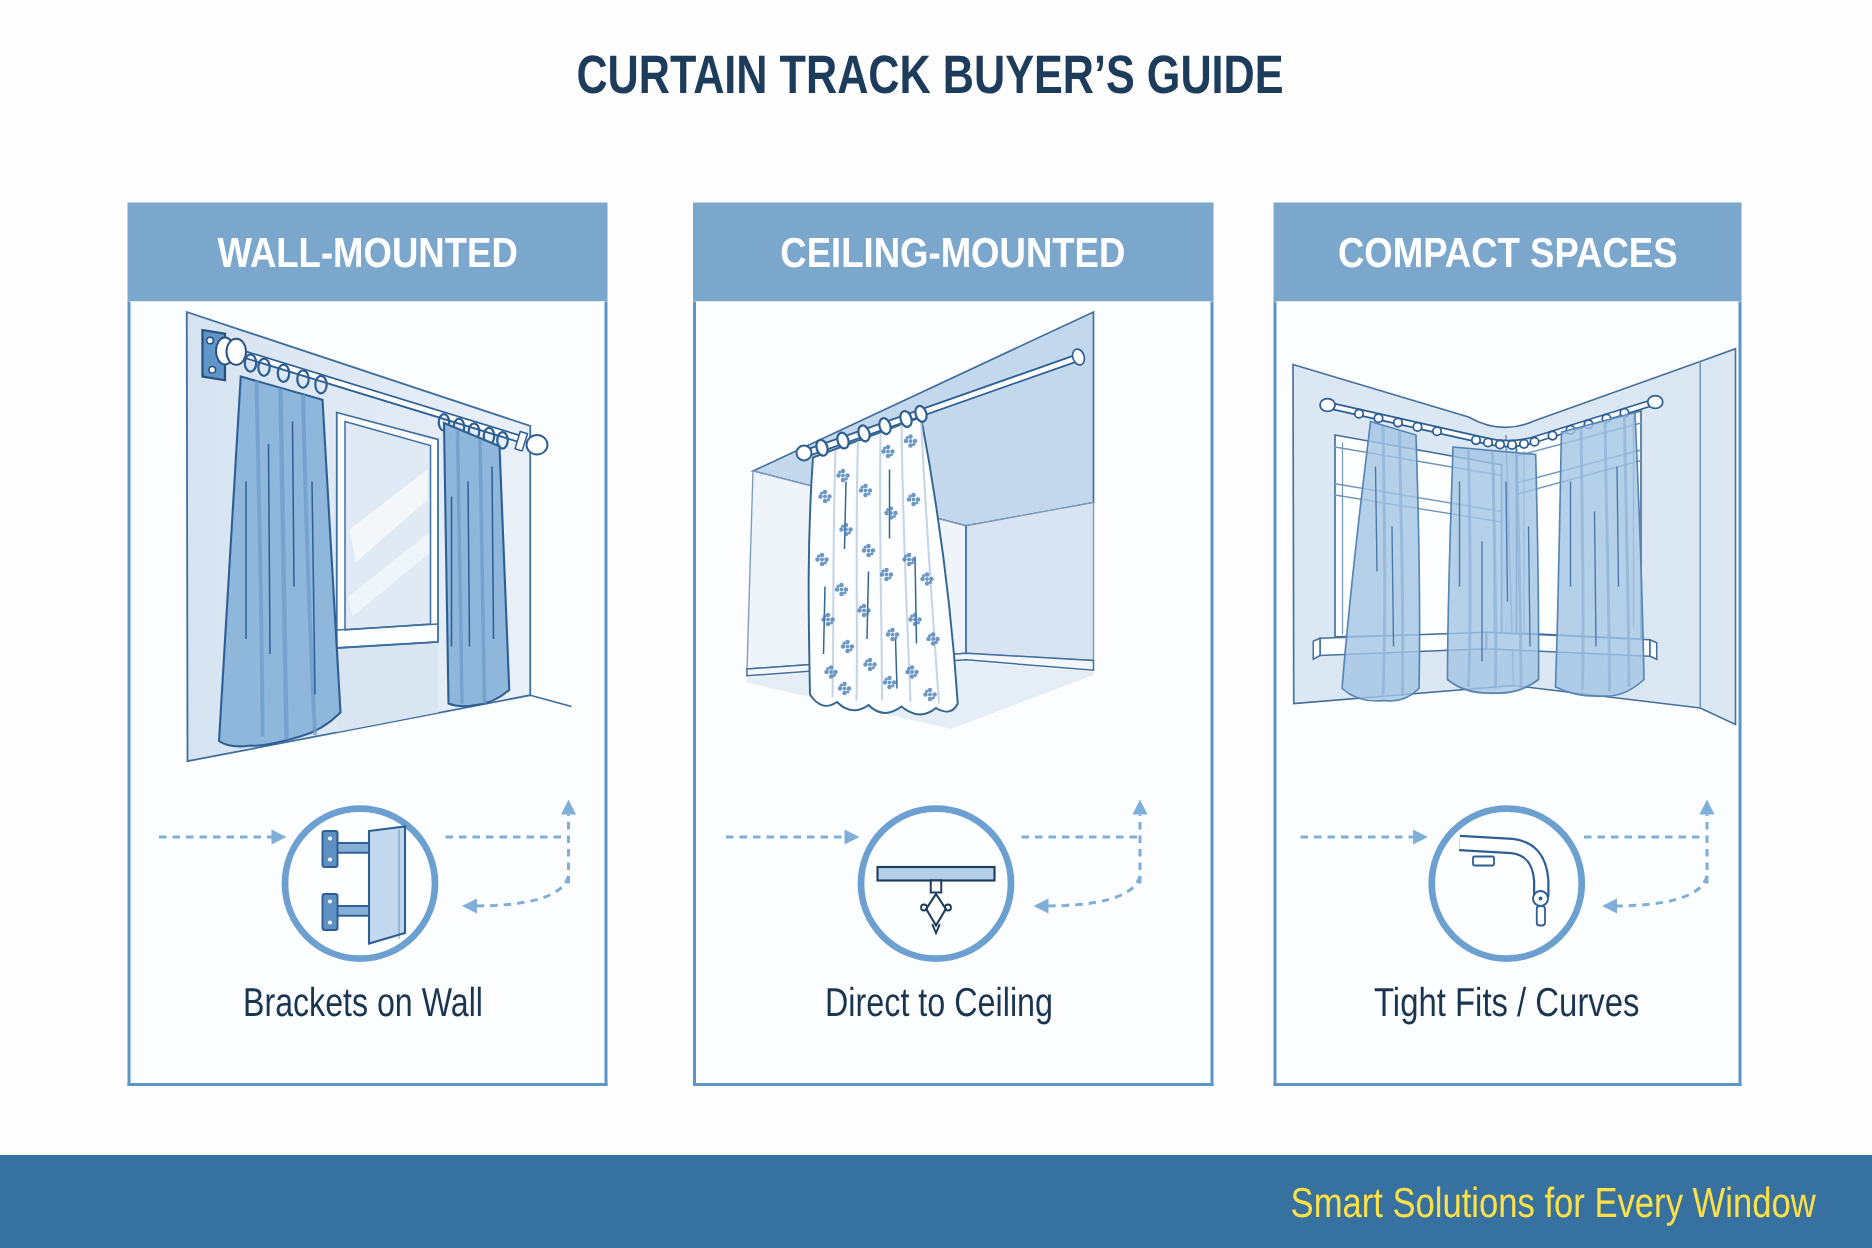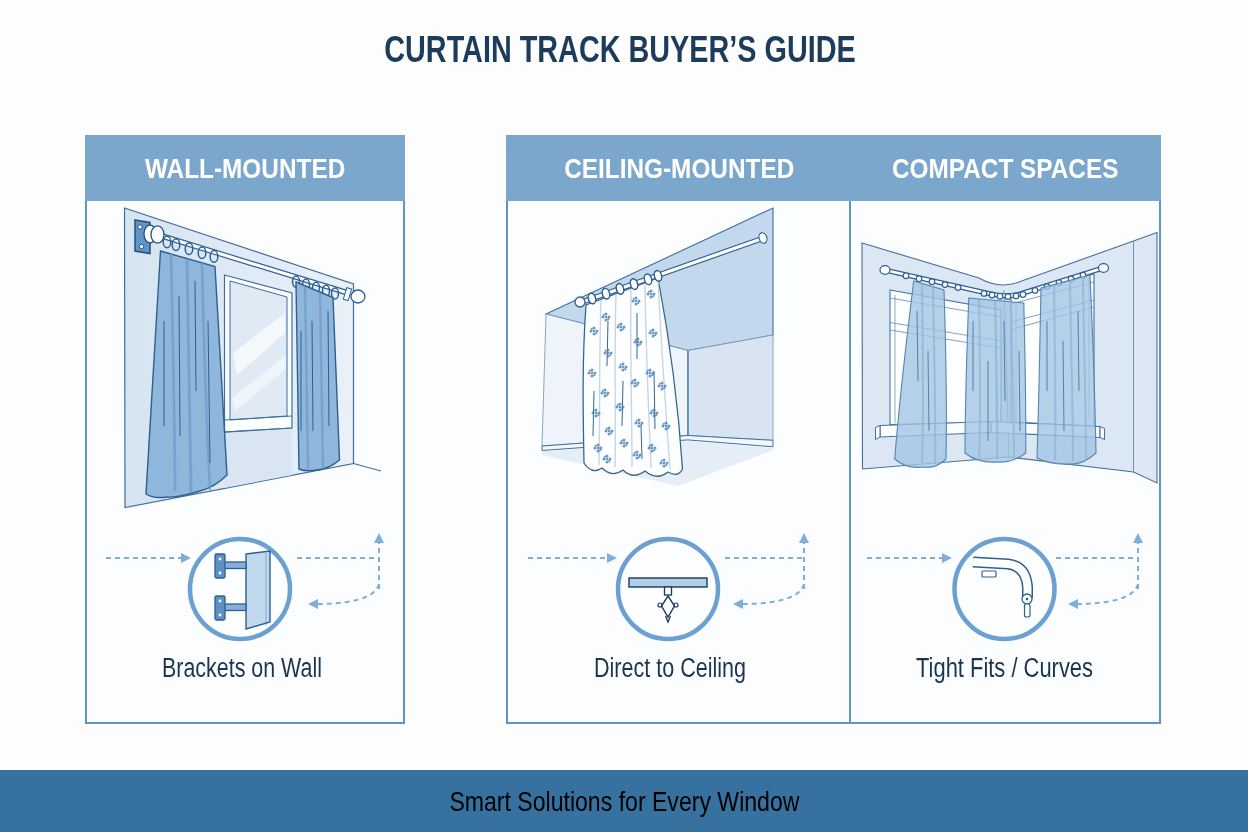--- a/index.html
+++ b/index.html
@@ -8,21 +8,21 @@
   .title{position:absolute;left:0;top:29px;width:1240px;text-align:center;
          font-size:36px;font-weight:bold;color:#1d3b5a;
          transform:scaleX(0.8);transform-origin:620px 0;}
   .panel{position:absolute;top:135px;}
   .phead{height:66px;background:#7ca7cd;color:#fff;font-weight:bold;font-size:28px;
          text-align:center;line-height:67px;}
   .phead span{display:inline-block;transform:scaleX(0.87);white-space:nowrap;}
   .pbody{background:#fcfdfe;border:2px solid #5d95c6;border-top:none;height:521px;position:relative;text-align:center;}
   .pbody svg{position:absolute;left:0;top:0;}
   .band{position:absolute;left:0;top:770px;width:1248px;height:62px;background:#37719f;
-        color:#000000;text-align:center;font-size:28px;line-height:63px;}
+        color:#fde047;text-align:right;font-size:28px;line-height:63px;}
   .band span{display:inline-block;transform:scaleX(0.824);white-space:nowrap;}
 </style>
 </head>
 <body>
 <div class="title">CURTAIN TRACK BUYER’S GUIDE</div>
 
 <div class="panel" style="left:85px;width:320px;">
   <div class="phead"><span>WALL-MOUNTED</span></div>
   <div class="pbody">
   <svg width="316" height="519" viewBox="0 0 316 519">
@@ -108,21 +108,21 @@
       <rect x="137" y="403" width="22" height="6.5" fill="#85afd6" stroke="#2d5f95" stroke-width="1.3"></rect>
       <rect x="128" y="395" width="10" height="24" rx="1.5" fill="#5e90c4" stroke="#2d5f95" stroke-width="1.3"></rect>
       <circle cx="133" cy="400" r="1.4" fill="#fff"></circle>
       <circle cx="133" cy="414" r="1.4" fill="#fff"></circle>
     </g>
     <text x="155" y="476" text-anchor="middle" font-size="27" fill="#1a3550" textLength="160" lengthAdjust="spacingAndGlyphs">Brackets on Wall</text>
   </svg>
   </div>
 </div>
 
-<div class="panel" style="left:462px;width:347px;margin-left:44px;">
+<div class="panel" style="left:462px;width:347px;">
   <div class="phead"><span>CEILING-MOUNTED</span></div>
   <div class="pbody">
   <svg width="316" height="519" viewBox="0 0 316 519">
     <defs>
       <g id="flw" fill="#4a7fb5" opacity="0.8">
         <circle r="1.3"></circle>
             <circle cx="3" r="1.5"></circle>
             <circle cx="-3" r="1.5"></circle>
         <circle cy="3" r="1.5"></circle>
             <circle cy="-3" r="1.5"></circle>

